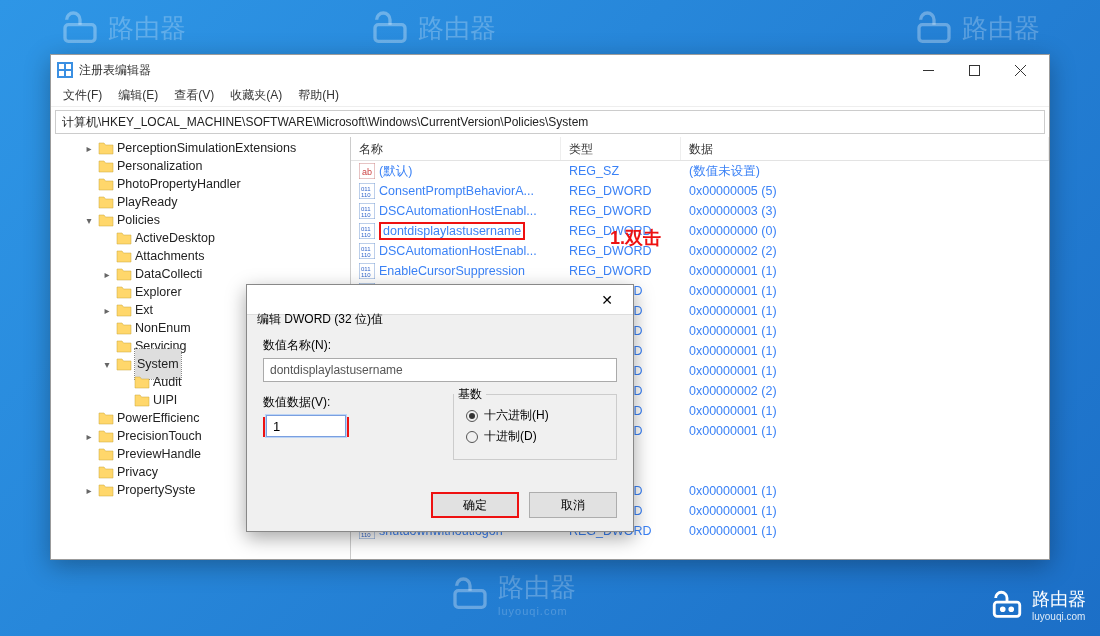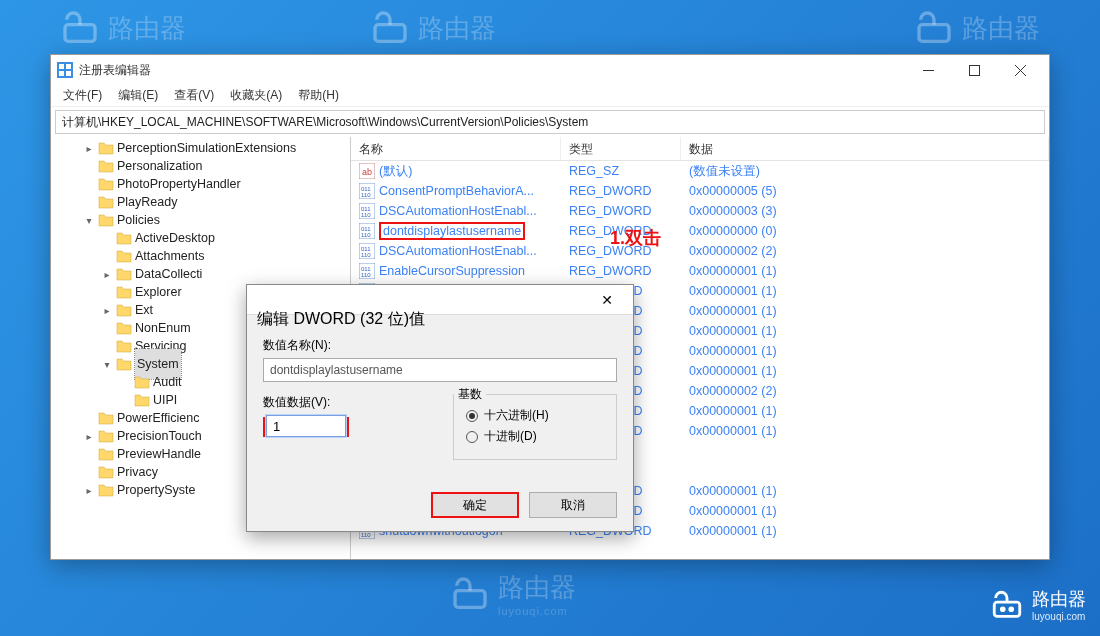--- a/index.html
+++ b/index.html
@@ -42,21 +42,21 @@
   .list-row { display: flex; height: 20px; align-items: center; font-size: 12.5px; color: #3b82f6; }
   .list-row > div { padding: 0 8px; overflow: hidden; text-overflow: ellipsis; white-space: nowrap; }
   .val-icon { width: 16px; height: 16px; margin-right: 4px; flex-shrink: 0; }
   .list-row .col-name { display: flex; align-items: center; }
   .list-row.highlight .col-name .txt { border: 2px solid #e11; padding: 0 2px; }
 
   .annot { position: absolute; color: #e11; font-weight: 600; font-size: 18px; pointer-events: none; }
 
   .dialog { position: absolute; left: 246px; top: 346px; width: 388px; height: 248px; background: #f0f0f0; border: 1px solid #888; box-shadow: 0 6px 18px rgba(0,0,0,0.35); display: flex; flex-direction: column; font-size: 12px; }
   .dlg-title { height: 30px; background: #fff; display: flex; align-items: center; padding: 0 10px; border-bottom: 1px solid #ddd; }
-  .dlg-title .t { flex: 1; font-size: 16px; margin-top: 40px; }
+  .dlg-title .t { flex: 1; font-size: 12px; margin-top: 40px; }
   .dlg-title .close { width: 32px; text-align: center; font-size: 14px; }
   .dlg-body { flex: 1; padding: 22px 16px; position: relative; }
   .dlg-body label { display: block; margin-bottom: 4px; }
   .dlg-input { width: 100%; height: 24px; border: 1px solid #aaa; background: #fff; padding: 2px 6px; font-size: 12px; margin-bottom: 12px; }
   .dlg-input.readonly { background: #fff; color: #555; }
   .dlg-row { display: flex; gap: 20px; }
   .dlg-left { width: 170px; }
   .dlg-right { flex: 1; }
   .fieldset { border: 1px solid #ccc; padding: 8px 12px 10px; position: relative; }
   .fieldset .legend { position: absolute; top: -9px; left: 0; background: #f0f0f0; padding: 0 4px; }

